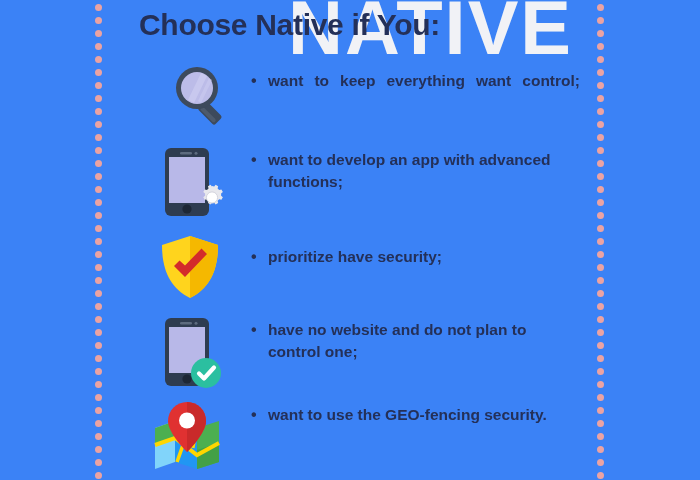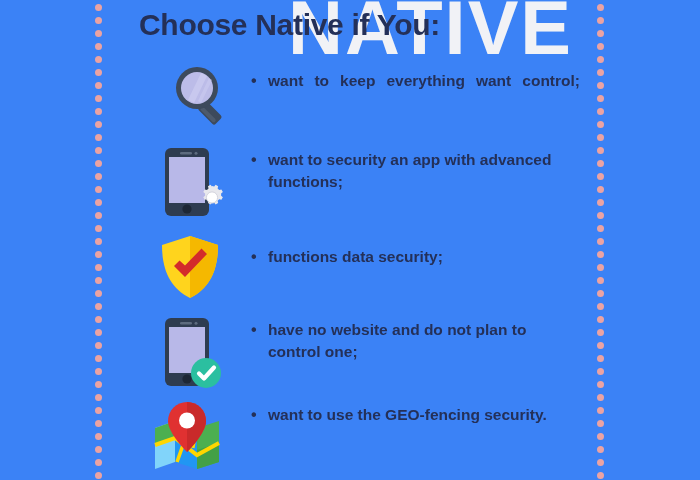--- a/index.html
+++ b/index.html
@@ -205,36 +205,36 @@
         <circle cx="36" cy="67" r="4.6" fill="#1d2735"></circle>
         <g transform="translate(50,44)">
           <path d="M11 0 l2.2 .55 1.4-1.75 2.55 1.47 -.55 2.2 1.6 1.6 2.2-.55 1.47 2.55 -1.75 1.4 0 2.26 1.75 1.4 -1.47 2.55 -2.2-.55 -1.6 1.6 .55 2.2 -2.55 1.47 -1.4-1.75 -2.26 0 -1.4 1.75 -2.55-1.47 .55-2.2 -1.6-1.6 -2.2 .55 -1.47-2.55 1.75-1.4 0-2.26 -1.75-1.4 1.47-2.55 2.2 .55 1.6-1.6 -.55-2.2 2.55-1.47 1.4 1.75z" fill="#e8e8ed"></path>
           <circle cx="11" cy="11.5" r="5.6" fill="#ffffff"></circle>
           <circle cx="11" cy="11.5" r="5.6" fill="none" stroke="#d4d4dd" stroke-width="1"></circle>
         </g>
       </svg>
     </div>
     <div class="text-cell">
       <ul>
-          <li>want to security an app with advanced functions;</li>
+          <li>want to develop an app with advanced functions;</li>
         </ul>
     </div>
   </div>
 
   <div class="row" id="row3">
     <div class="icon-cell">
       <svg width="74" height="74" viewBox="0 0 74 74">
         <path d="M37 6 L65 15 C65 40 57 58 37 68 C17 58 9 40 9 15 Z" fill="#ffd41d"></path>
         <path d="M37 6 L65 15 C65 40 57 58 37 68 Z" fill="#f5b800"></path>
         <path d="M21 36 L32 47 L54 24 L48.5 18.5 L32 35.5 L26.5 30.5 Z" fill="#d32b2b"></path>
       </svg>
     </div>
     <div class="text-cell">
       <ul>
-          <li>functions data security;</li>
+          <li>prioritize have security;</li>
         </ul>
     </div>
   </div>
 
   <div class="row" id="row4">
     <div class="icon-cell">
       <svg width="78" height="80" viewBox="0 0 78 80">
         <rect x="14" y="6" width="44" height="68" rx="6" fill="#2e3c50"></rect>
         <rect x="18" y="15" width="36" height="46" fill="#b8b8e8"></rect>
         <rect x="29" y="10" width="12" height="2.6" rx="1.3" fill="#5d6b7e"></rect>

